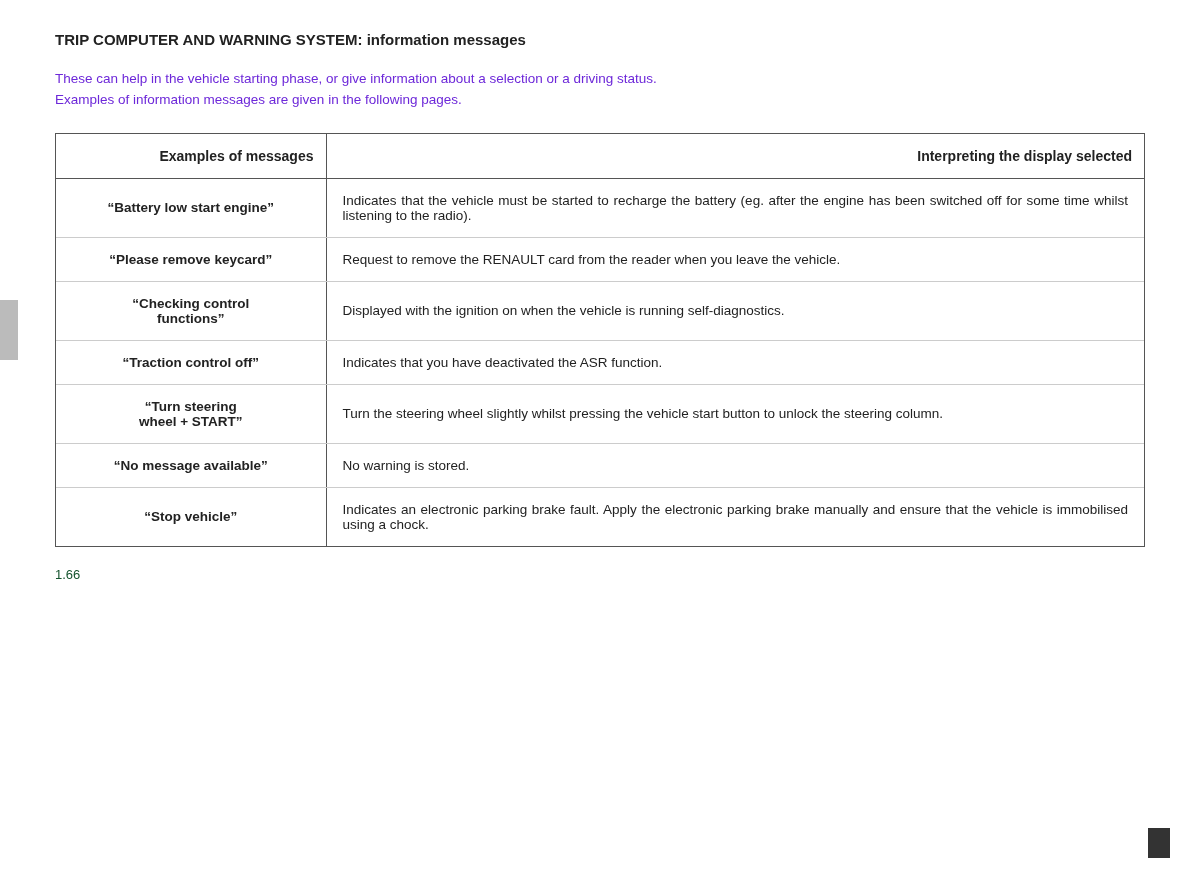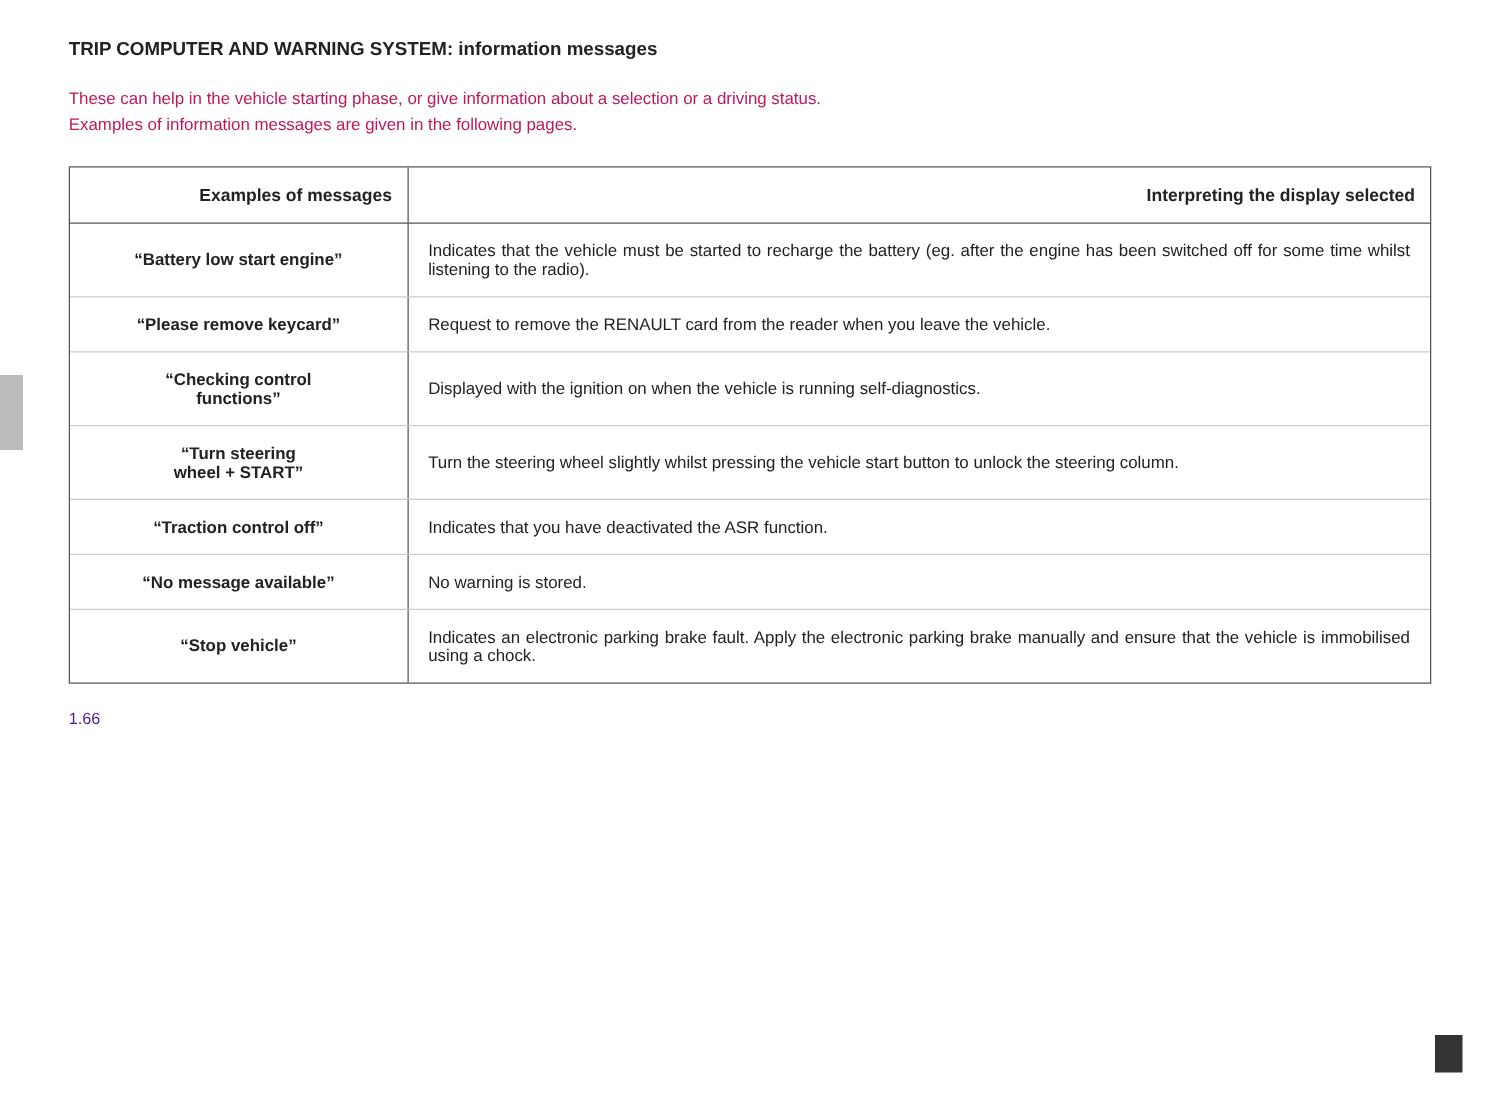--- a/index.html
+++ b/index.html
@@ -19,21 +19,21 @@
     .page-title {
       font-size: 15px;
       font-weight: bold;
       margin-bottom: 18px;
       line-height: 1.3;
     }
     .intro-text {
       font-size: 13.5px;
       line-height: 1.6;
       margin-bottom: 22px;
-      color: #be185d;
+      color: #6d28d9;
     }
     .table-wrapper {
       border: 1.5px solid #555;
       width: 100%;
       margin-bottom: 20px;
     }
     table {
       width: 100%;
       border-collapse: collapse;
     }
@@ -64,21 +64,21 @@
       text-align: center;
       font-weight: bold;
       font-size: 13.5px;
       width: 270px;
     }
     tbody tr td:last-child {
       text-align: justify;
     }
     .page-number {
       font-size: 13px;
-      color: #4c1d95;
+      color: #14532d;
       margin-top: 10px;
     }
     .side-tab {
       position: fixed;
       left: 0;
       top: 300px;
       width: 18px;
       height: 60px;
       background: #bbb;
     }
@@ -118,26 +118,26 @@
         </tr>
         <tr>
           <td>“Please remove keycard”</td>
           <td>Request to remove the RENAULT card from the reader when you leave the vehicle.</td>
         </tr>
         <tr>
           <td>“Checking control<br>functions”</td>
           <td>Displayed with the ignition on when the vehicle is running self-diagnostics.</td>
         </tr>
         <tr>
+          <td>“Traction control off”</td>
+          <td>Indicates that you have deactivated the ASR function.</td>
+        </tr>
+        <tr>
           <td>“Turn steering<br>wheel + START”</td>
           <td>Turn the steering wheel slightly whilst pressing the vehicle start button to unlock the steering column.</td>
-        </tr>
-        <tr>
-          <td>“Traction control off”</td>
-          <td>Indicates that you have deactivated the ASR function.</td>
         </tr>
         <tr>
           <td>“No message available”</td>
           <td>No warning is stored.</td>
         </tr>
         <tr>
           <td>“Stop vehicle”</td>
           <td>Indicates an electronic parking brake fault. Apply the electronic parking brake manually and ensure that the vehicle is immobilised using a chock.</td>
         </tr>
       </tbody>

